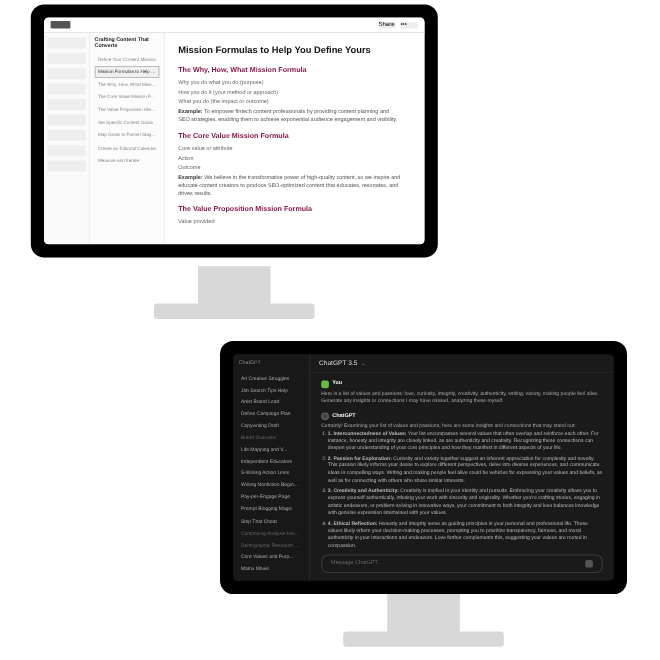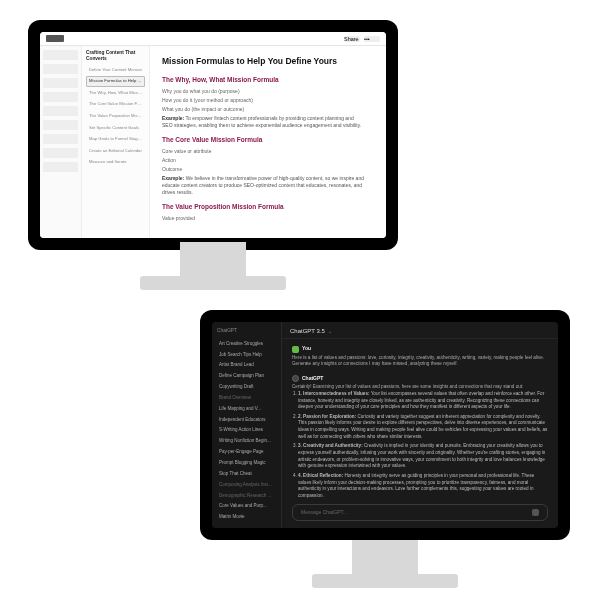--- a/index.html
+++ b/index.html
@@ -19,21 +19,21 @@
   }
   .monitor-stand {
     position: absolute;
     background: #d8d8d8;
   }
   .monitor-base {
     position: absolute;
     background: #d8d8d8;
     border-radius: 3px;
   }
-  .monitor1 { left: 28px; top: 20px; width: 370px; height: 230px; }
+  .monitor1 { left: 28px; top: 4px; width: 370px; height: 230px; }
   .stand1 { left: 180px; top: 242px; width: 66px; height: 38px; }
   .base1 { left: 140px; top: 276px; width: 146px; height: 14px; }
 
   .monitor2 { left: 200px; top: 310px; width: 370px; height: 230px; }
   .stand2 { left: 352px; top: 540px; width: 66px; height: 38px; }
   .base2 { left: 312px; top: 574px; width: 146px; height: 14px; }
 
   .screen {
     width: 100%;
     height: 100%;

